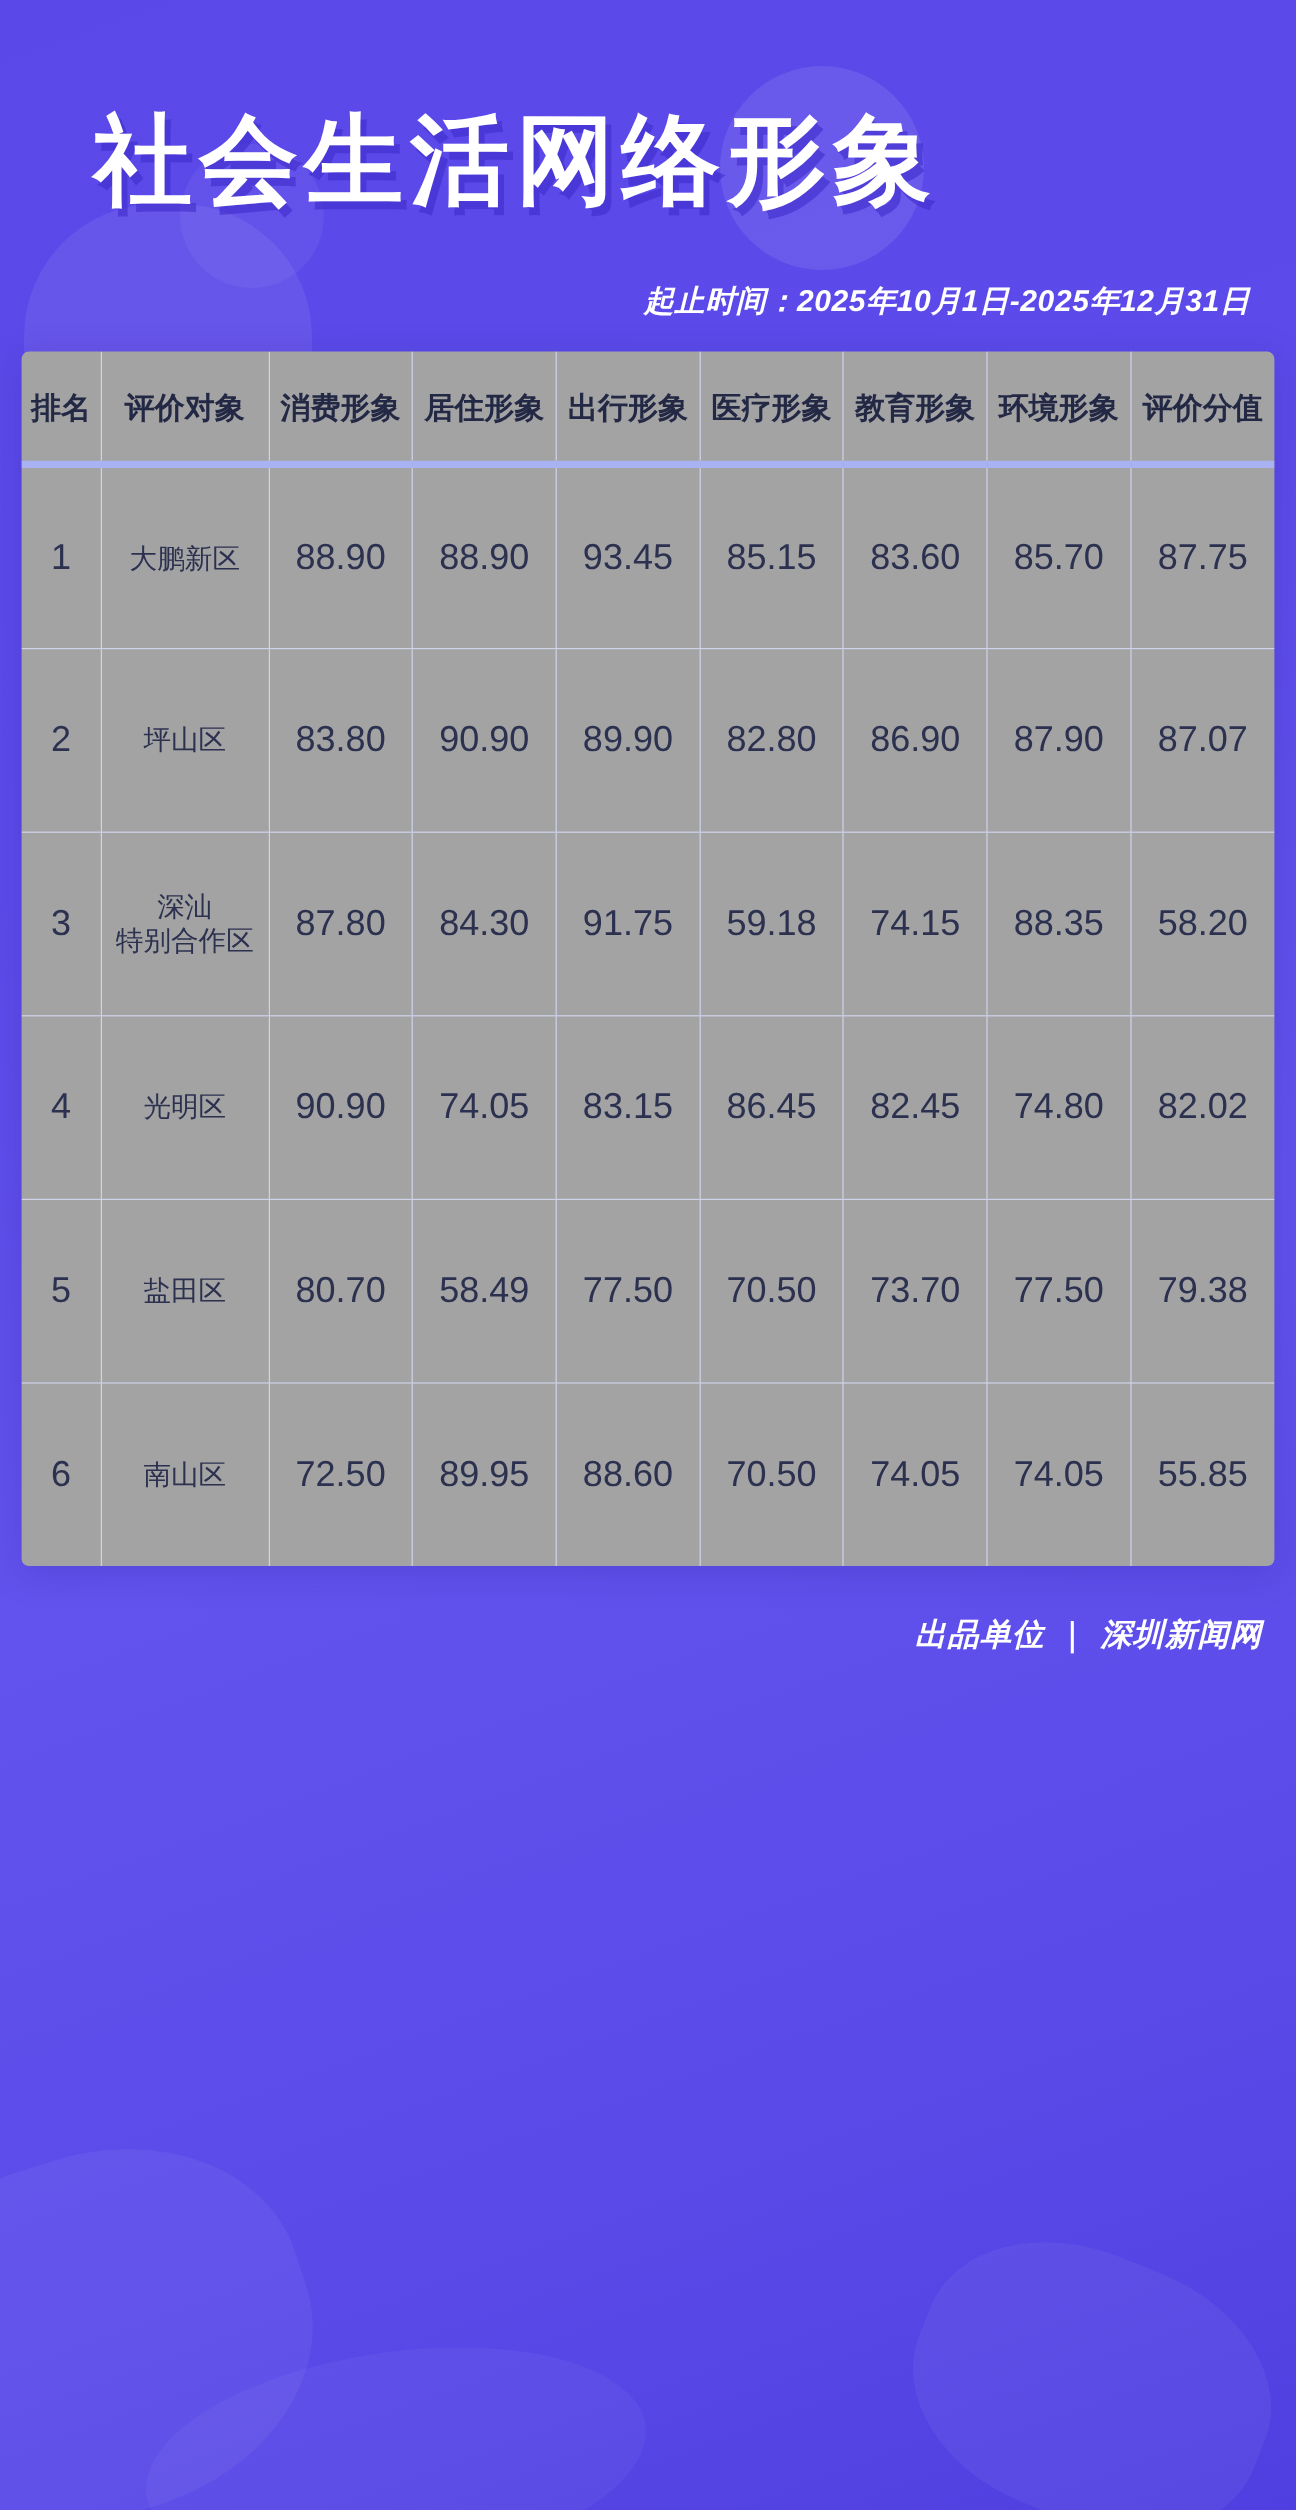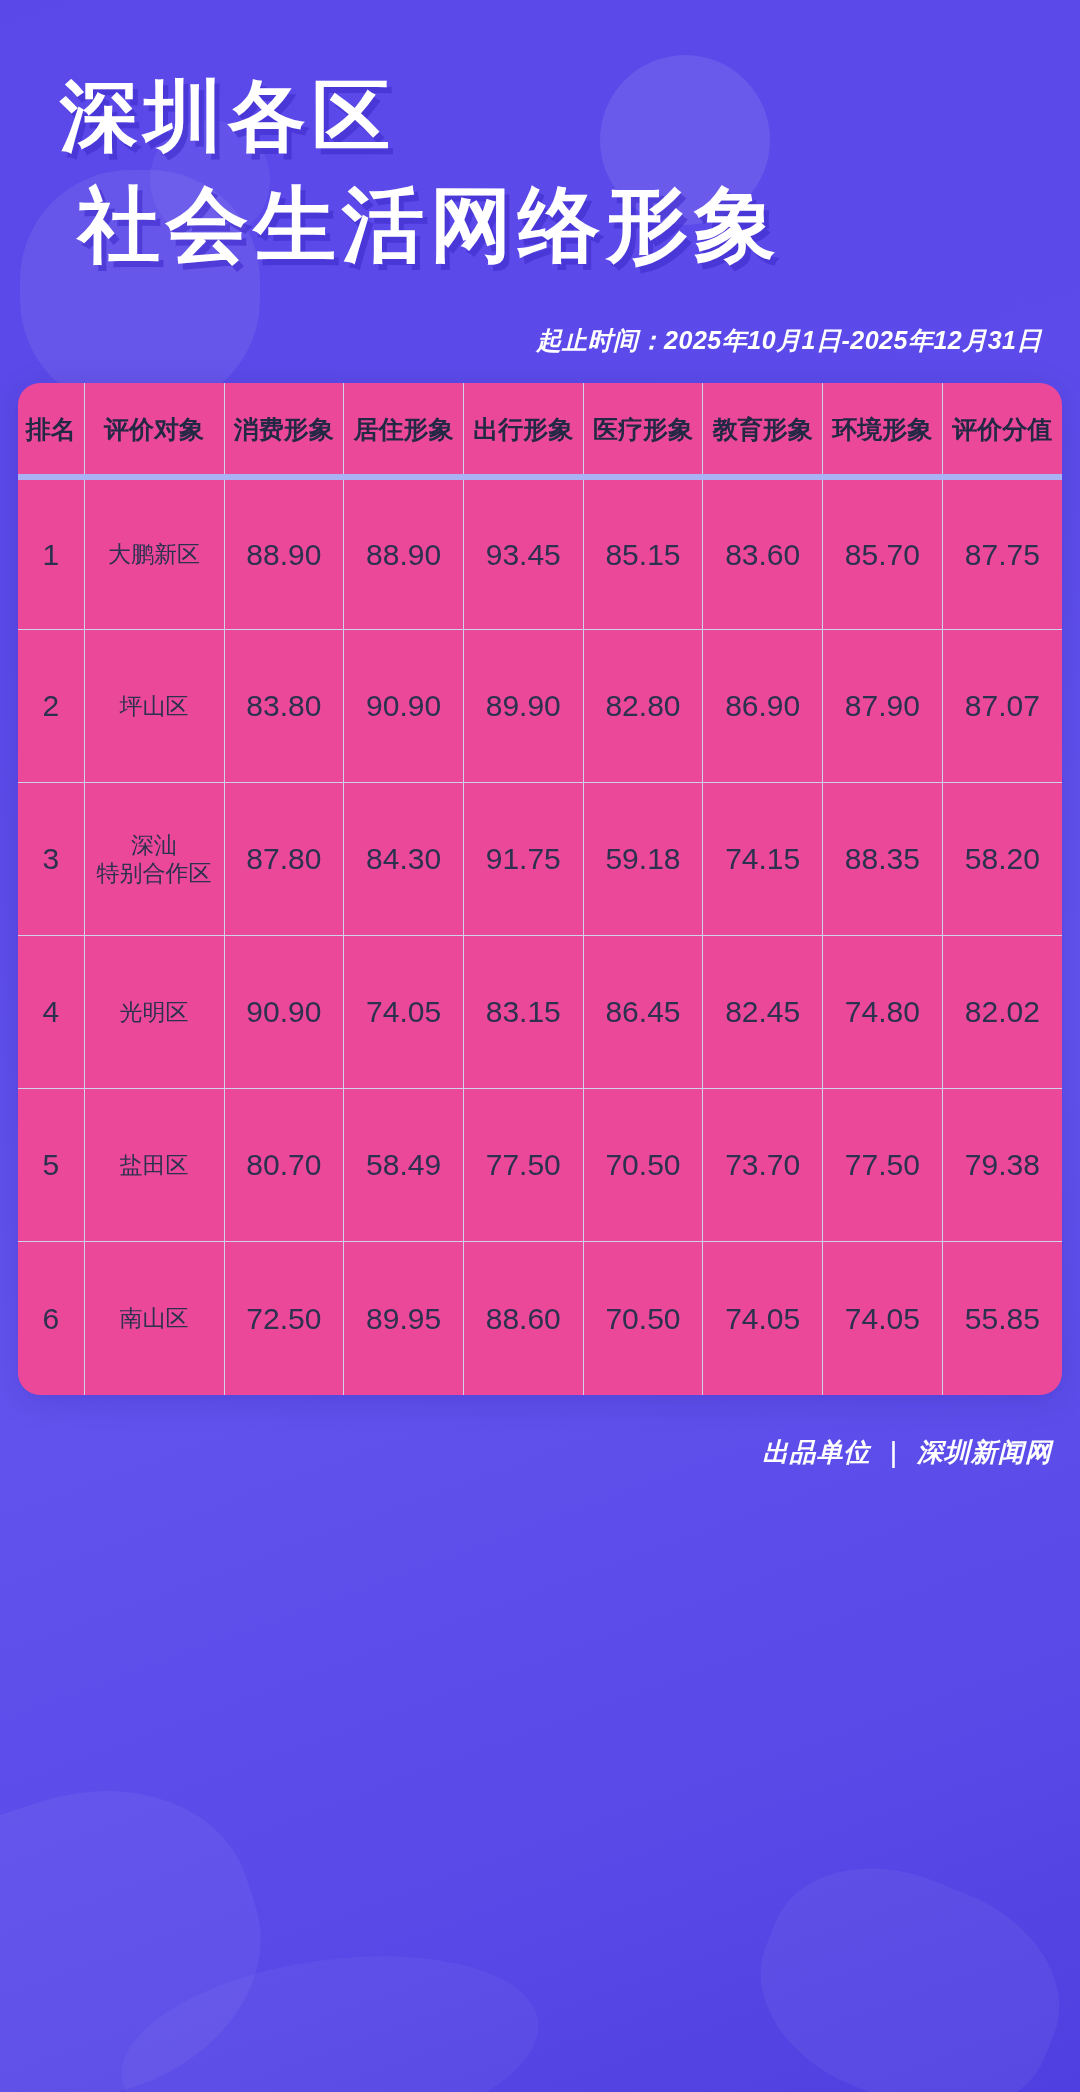--- a/index.html
+++ b/index.html
@@ -64,22 +64,22 @@
     font-size: 25px;
     font-style: italic;
     font-weight: bold;
     letter-spacing: 0.5px;
   }
 
   .table-wrap {
     position: relative;
     z-index: 3;
     margin: 26px 18px 0 18px;
-    background: #ec4899;
-    border-radius: 22px;
+    background: #a3a3a3;
+    border-radius: 6px;
     overflow: hidden;
     box-shadow: 0 6px 30px rgba(30,20,120,0.18);
   }
   table {
     width: 100%;
     border-collapse: collapse;
     table-layout: fixed;
   }
   th, td {
     text-align: center;
@@ -127,21 +127,20 @@
 <body>
 
 <div class="blob blob-1"></div>
 <div class="blob blob-2"></div>
 <div class="blob blob-3"></div>
 <div class="blob blob-4"></div>
 <div class="blob blob-5"></div>
 <div class="blob blob-6"></div>
 
 <div class="header">
-  <div class="title-line1">深圳各区</div>
   <div class="title-line2">社会生活网络形象</div>
 </div>
 
 <div class="subtitle">起止时间：2025年10月1日-2025年12月31日</div>
 
 <div class="table-wrap">
   <table>
     <thead>
       <tr>
         <th class="col-rank">排名</th>

